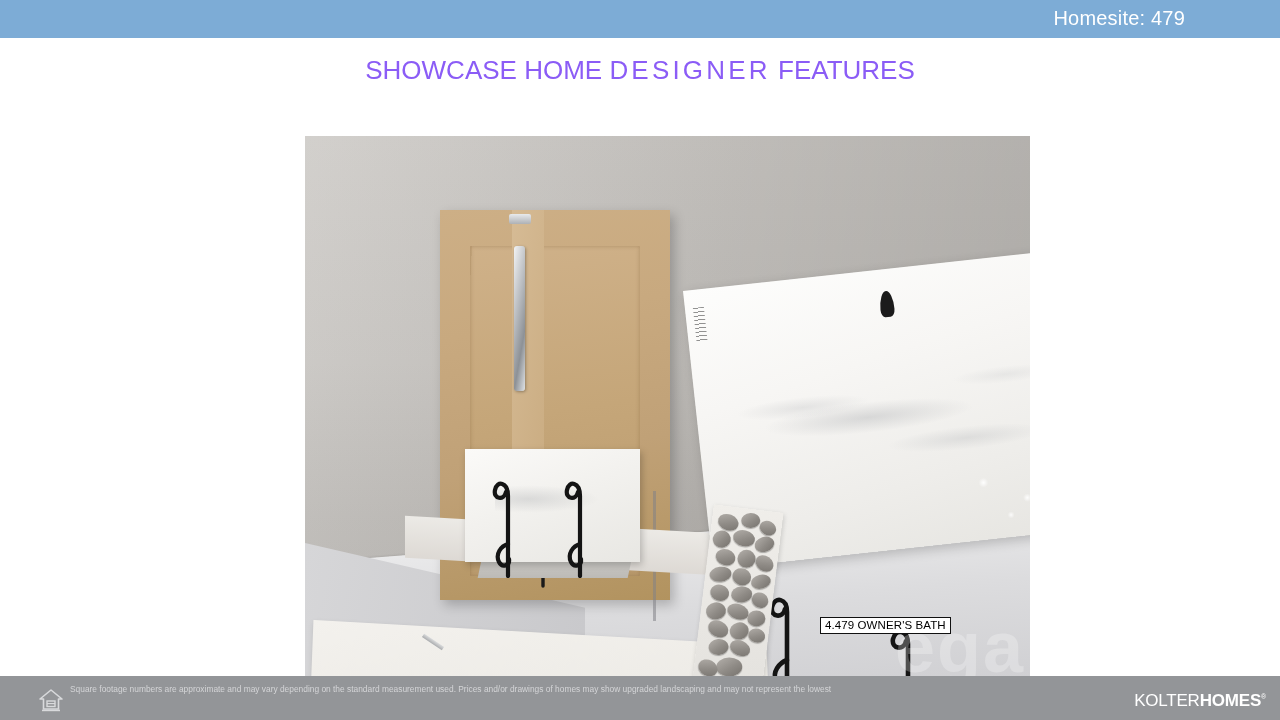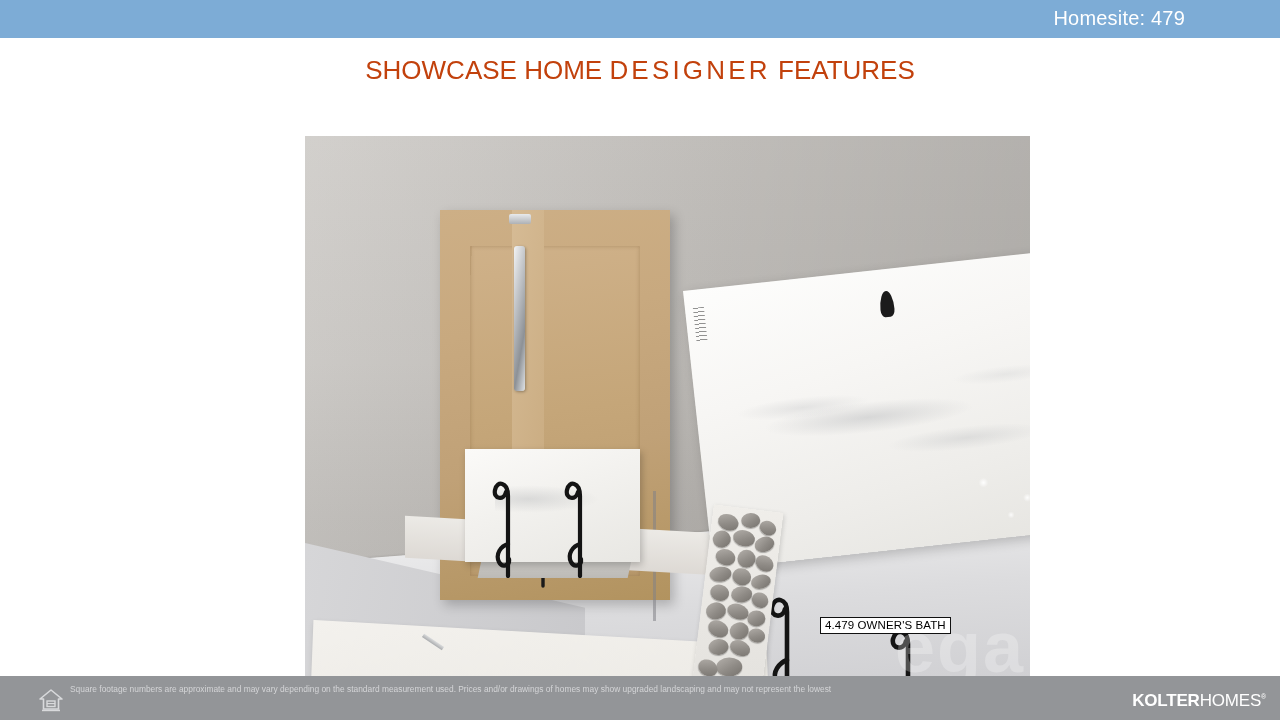--- a/index.html
+++ b/index.html
@@ -31,21 +31,21 @@
     letter-spacing: 0.2px;
     white-space: nowrap;
   }
 
   
   .title-block {
     position: absolute;
     left: 0; top: 54px;
     width: 1280px;
     text-align: center;
-    color: #c2410c;
+    color: #8b5cf6;
     font-size: 26px;
     line-height: 32px;
     font-weight: 400;
   }
   .title-line1 .t-plain { letter-spacing: 0px; }
   .title-line1 .t-spaced { letter-spacing: 3.2px; }
 
   
   .photo-frame {
     position: absolute;
@@ -290,22 +290,22 @@
     font-family: "Liberation Sans", sans-serif;
   }
   .kolter-logo {
     position: absolute;
     right: 14px; top: 691px;
     color: #ffffff;
     font-size: 17px;
     letter-spacing: -0.2px;
     white-space: nowrap;
   }
-  .kolter-logo .k-bold { font-weight: 700; }
-  .kolter-logo .k-light { font-weight: 400; }
+  .kolter-logo .k-bold { font-weight: 400; }
+  .kolter-logo .k-light { font-weight: 700; }
   .kolter-logo .k-reg { font-size: 7px; vertical-align: super; }
 </style>
 </head>
 <body>
 
 <div class="header-bar"></div>
 <div class="homesite-label">Homesite: 479</div>
 
 <div class="title-block">
   <div class="title-line1"><span class="t-plain">SHOWCASE HOME </span><span class="t-spaced">DESIGNER</span><span class="t-plain"> FEATURES</span></div>

